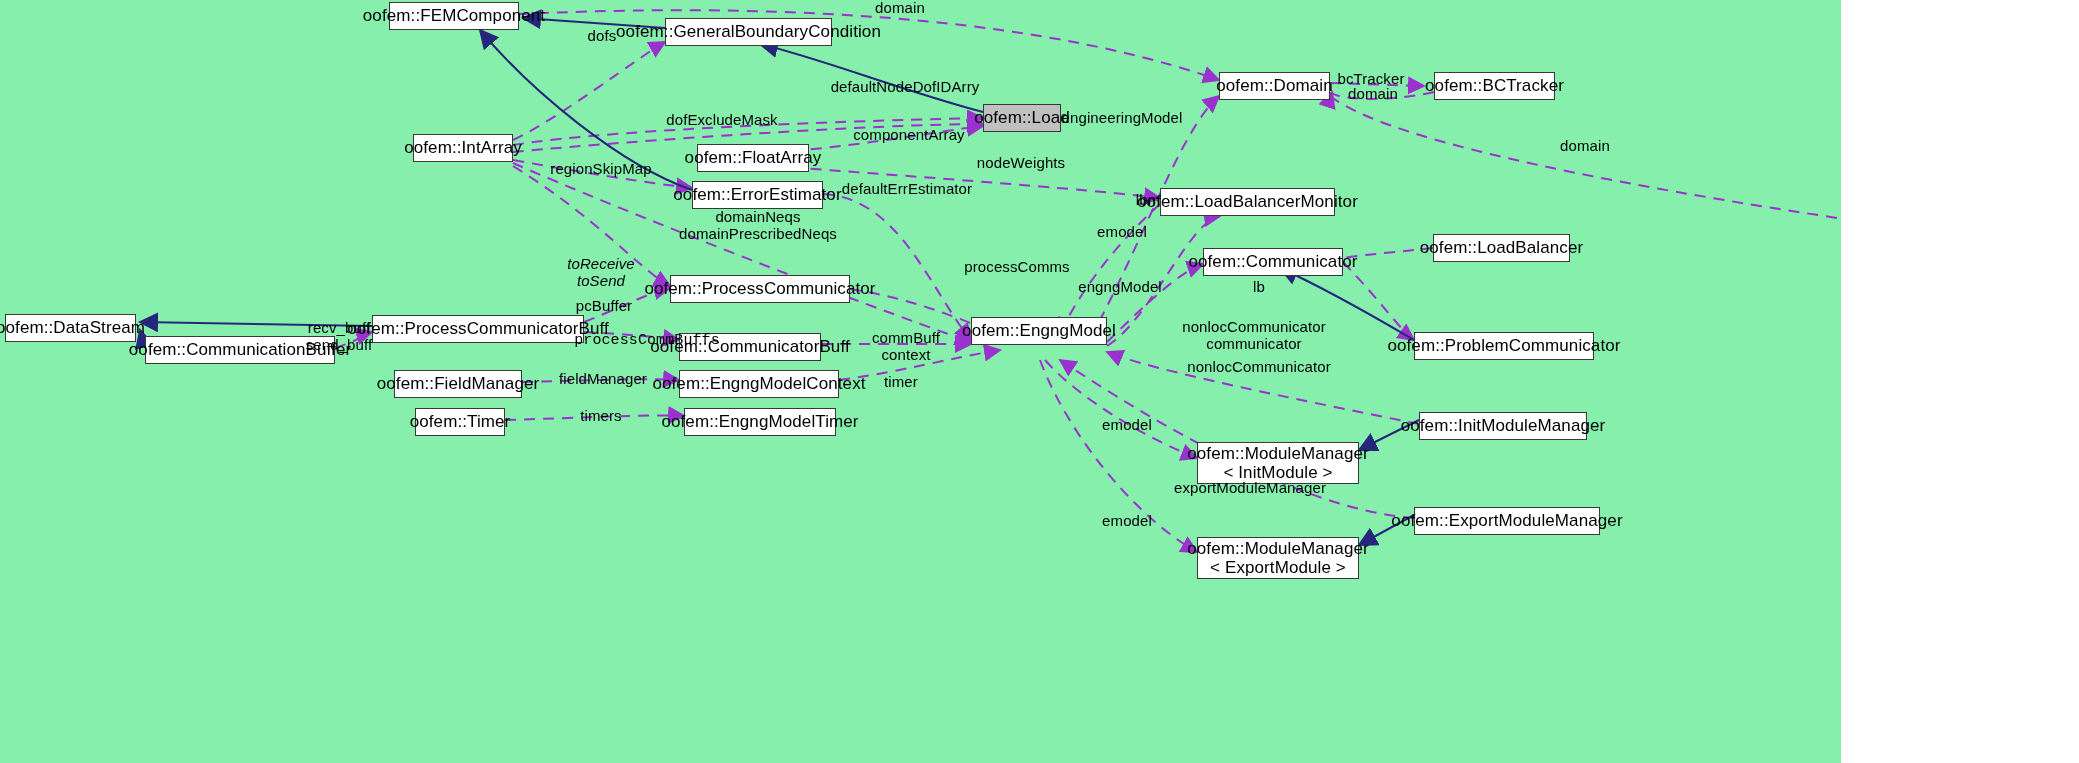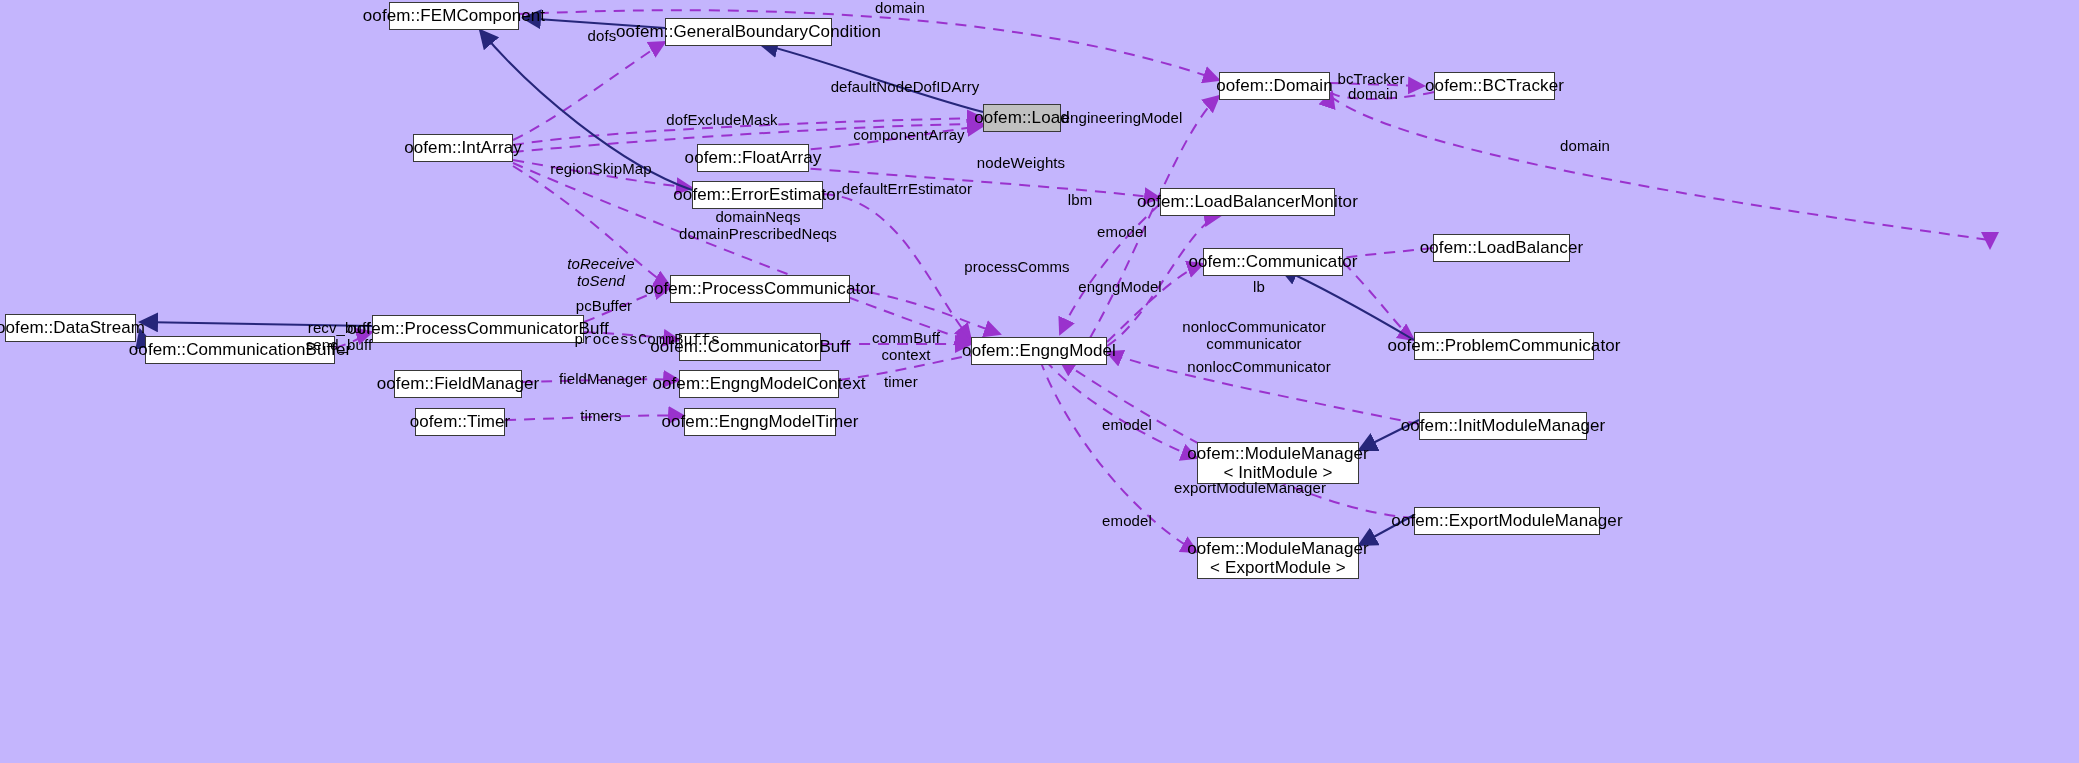--- a/index.html
+++ b/index.html
@@ -2,23 +2,23 @@
 <html><head>
 <meta charset="utf-8">
 <style>
   html, body {
     margin: 0;
     padding: 0;
     background: #ffffff;
   }
   #diagram-root {
     position: relative;
-    width: 2079px;
+    width: 1841px;
     height: 763px;
-    background: #c4b5fd;
+    background: #86efac;
     font-family: "Liberation Sans", sans-serif;
     overflow: hidden;
   }
   svg#edge-layer {
     position: absolute;
     left: 0;
     top: 0;
     width: 2079px;
     height: 763px;
   }
@@ -130,21 +130,21 @@
       <div class="node-box" style="left: 413px; top: 134px; width: 100px; height: 28px;">oofem::IntArray</div>
       <div class="node-box" style="left: 697px; top: 144px; width: 112px; height: 28px;">oofem::FloatArray</div>
       <div class="node-box" style="left: 692px; top: 181px; width: 131px; height: 28px;">oofem::ErrorEstimator</div>
       <div class="node-box" style="left: 1160px; top: 188px; width: 175px; height: 28px;">oofem::LoadBalancerMonitor</div>
       <div class="node-box" style="left: 1433px; top: 234px; width: 137px; height: 28px;">oofem::LoadBalancer</div>
       <div class="node-box" style="left: 1203px; top: 248px; width: 140px; height: 28px;">oofem::Communicator</div>
       <div class="node-box" style="left: 670px; top: 275px; width: 180px; height: 28px;">oofem::ProcessCommunicator</div>
       <div class="node-box" style="left: 5px; top: 314px; width: 131px; height: 28px;">oofem::DataStream</div>
       <div class="node-box" style="left: 372px; top: 315px; width: 212px; height: 28px;">oofem::ProcessCommunicatorBuff</div>
       <div class="node-box" style="left: 145px; top: 336px; width: 190px; height: 28px;">oofem::CommunicationBuffer</div>
-      <div class="node-box" style="left: 971px; top: 337px; width: 136px; height: 28px; text-align: center;">oofem::EngngModel</div>
+      <div class="node-box" style="left: 971px; top: 317px; width: 136px; height: 28px; text-align: center;">oofem::EngngModel</div>
       <div class="node-box" style="left: 679px; top: 333px; width: 142px; height: 28px;">oofem::CommunicatorBuff</div>
       <div class="node-box" style="left: 1414px; top: 332px; width: 180px; height: 28px;">oofem::ProblemCommunicator</div>
       <div class="node-box" style="left: 394px; top: 370px; width: 128px; height: 28px;">oofem::FieldManager</div>
       <div class="node-box" style="left: 679px; top: 370px; width: 160px; height: 28px;">oofem::EngngModelContext</div>
       <div class="node-box" style="left: 1419px; top: 412px; width: 168px; height: 28px;">oofem::InitModuleManager</div>
       <div class="node-box" style="left: 415px; top: 408px; width: 90px; height: 28px;">oofem::Timer</div>
       <div class="node-box" style="left: 684px; top: 408px; width: 152px; height: 28px;">oofem::EngngModelTimer</div>
       <div class="node-box" style="left: 1197px; top: 442px; width: 162px; height: 42px;">oofem::ModuleManager
 &lt; InitModule &gt;</div>
       <div class="node-box" style="left: 1414px; top: 507px; width: 186px; height: 28px; text-align: right;">oofem::ExportModuleManager</div>
@@ -157,21 +157,21 @@
       <div class="edge-label" style="left: 905px; top: 79px;">defaultNodeDofIDArry</div>
       <div class="edge-label" style="left: 1371px; top: 71px;">bcTracker</div>
       <div class="edge-label" style="left: 1373px; top: 86px;">domain</div>
       <div class="edge-label" style="left: 722px; top: 112px;">dofExcludeMask</div>
       <div class="edge-label" style="left: 909px; top: 127px;">componentArray</div>
       <div class="edge-label" style="left: 1122px; top: 110px;">engineeringModel</div>
       <div class="edge-label" style="left: 1585px; top: 138px;">domain</div>
       <div class="edge-label" style="left: 1021px; top: 155px;">nodeWeights</div>
       <div class="edge-label" style="left: 601px; top: 161px;">regionSkipMap</div>
       <div class="edge-label" style="left: 907px; top: 181px;">defaultErrEstimator</div>
-      <div class="edge-label" style="left: 1080px; top: 192px;">lbm</div>
+      <div class="edge-label" style="left: 1148px; top: 192px;">lbm</div>
       <div class="edge-label" style="left: 758px; top: 209px;">domainNeqs
 domainPrescribedNeqs</div>
       <div class="edge-label" style="left: 1122px; top: 224px;">emodel</div>
       <div class="edge-label" style="left: 601px; top: 256px; font-style: italic;">toReceive
 toSend</div>
       <div class="edge-label" style="left: 1017px; top: 259px;">processComms</div>
       <div class="edge-label" style="left: 1259px; top: 279px;">lb</div>
       <div class="edge-label" style="left: 1120px; top: 279px;">engngModel</div>
       <div class="edge-label" style="left: 604px; top: 298px;">pcBuffer</div>
       <div class="edge-label" style="left: 339px; top: 320px;">recv_buff

